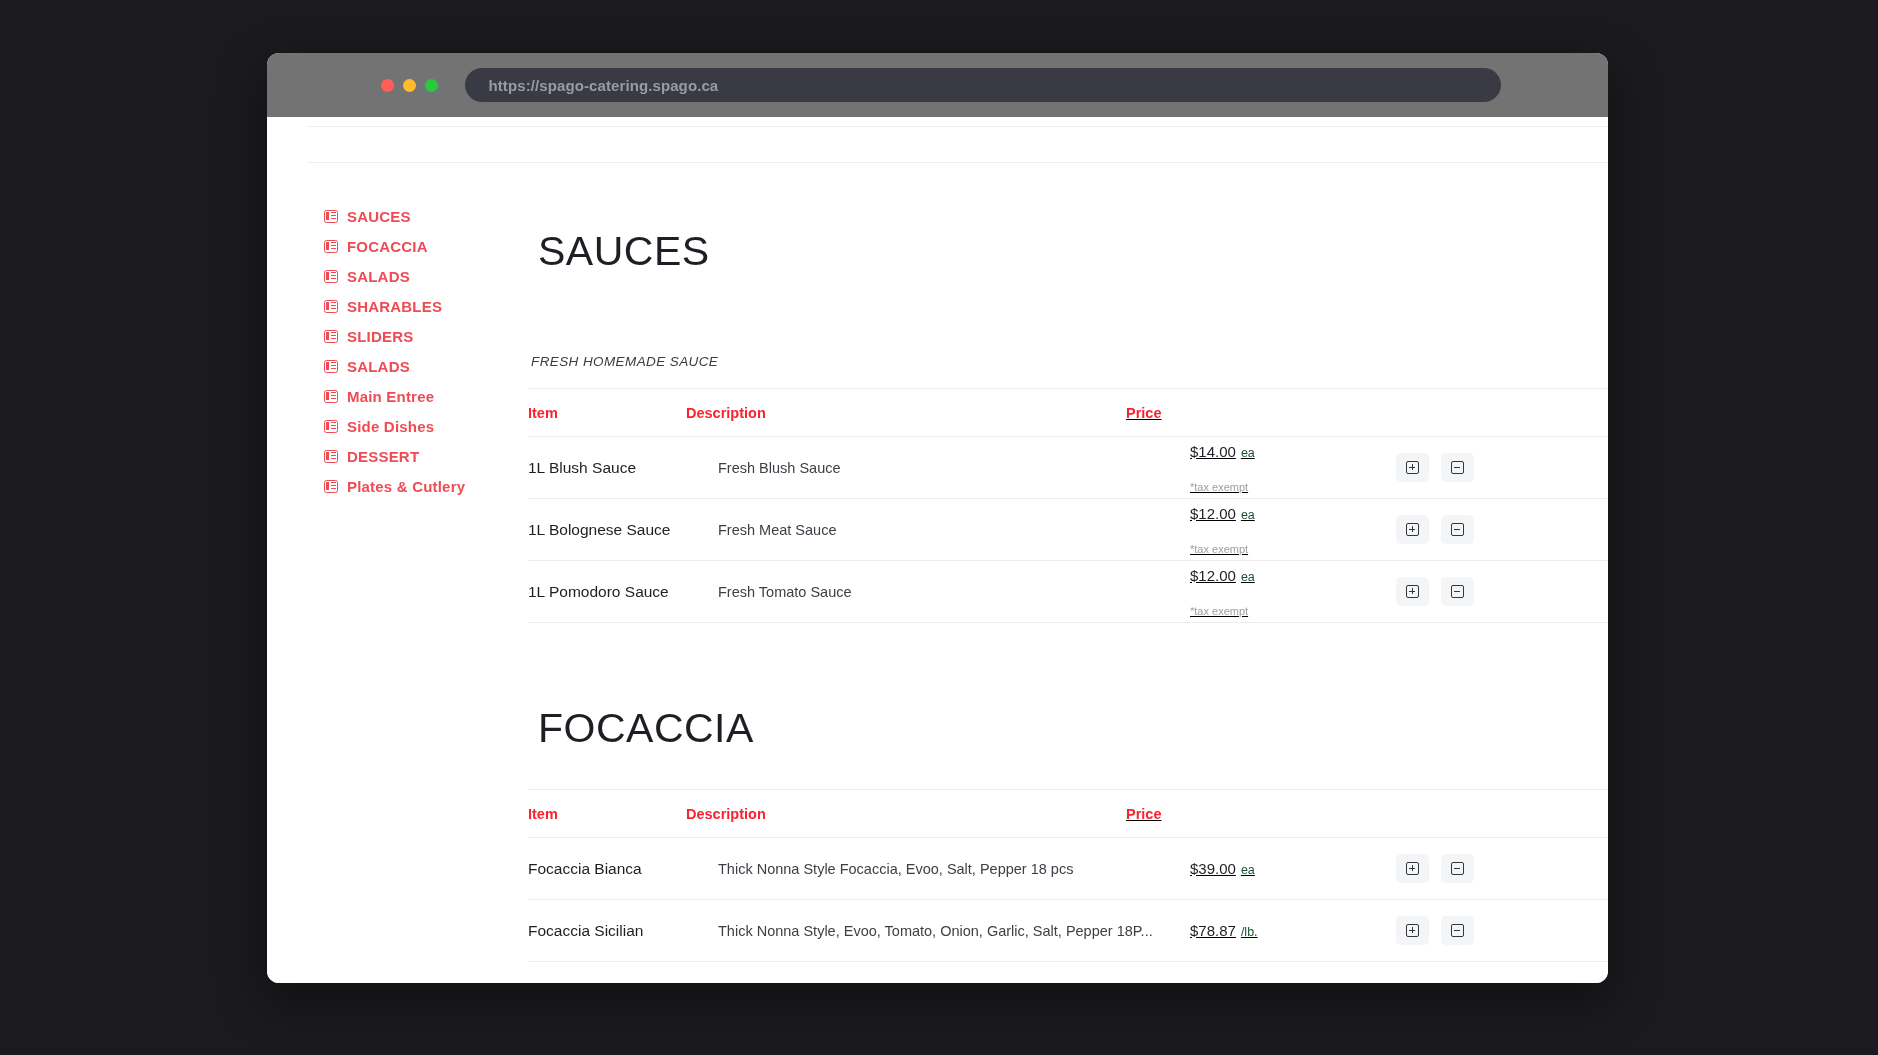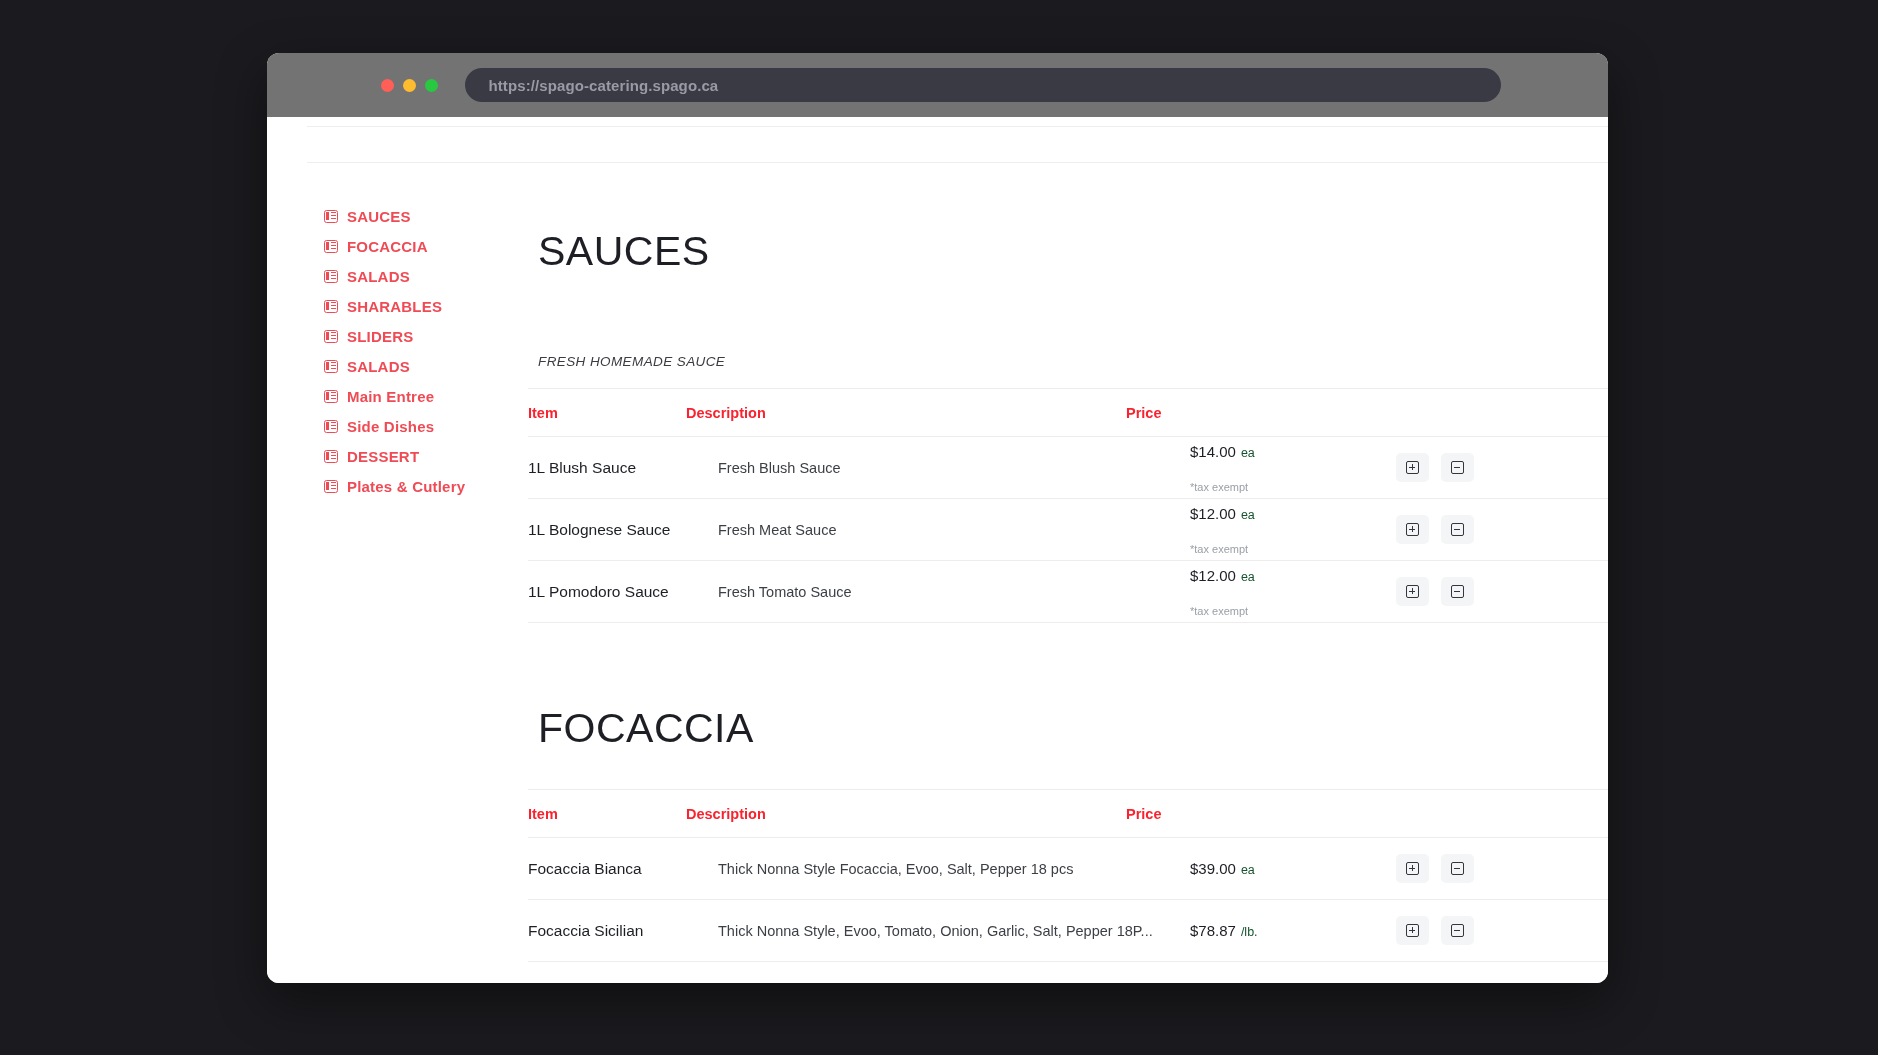--- a/index.html
+++ b/index.html
@@ -139,21 +139,21 @@
     position: absolute;
     left: 271px;
     color: #1d1f25;
     font-size: 41px;
     font-weight: normal;
     letter-spacing: 0.5px;
     white-space: nowrap;
   }
   .section-sub {
     position: absolute;
-    left: 271px;
+    left: 264px;
     color: #3b3b42;
     font-size: 13.5px;
     font-style: italic;
     letter-spacing: 0.4px;
     white-space: nowrap;
   }
 
   .table {
     position: absolute;
     left: 261px;
@@ -170,21 +170,21 @@
   }
   .th {
     color: #f8232f;
     font-size: 14.5px;
     font-weight: bold;
   }
   .trow { height: 62px; gap: 32px; }
 
   .c-item  { flex: 0 0 158px; }
   .c-desc  { flex: 0 0 440px; }
-  .c-price { flex: 0 0 174px; }
+  .c-price { flex: 0 0 174px; text-decoration: underline; }
   .c-act   { flex: 1 1 auto; }
 
   .cell-item {
     color: #1d1f25;
     font-size: 15.5px;
     font-weight: 500;
     white-space: nowrap;
   }
   .cell-desc {
     color: #3c3f45;

